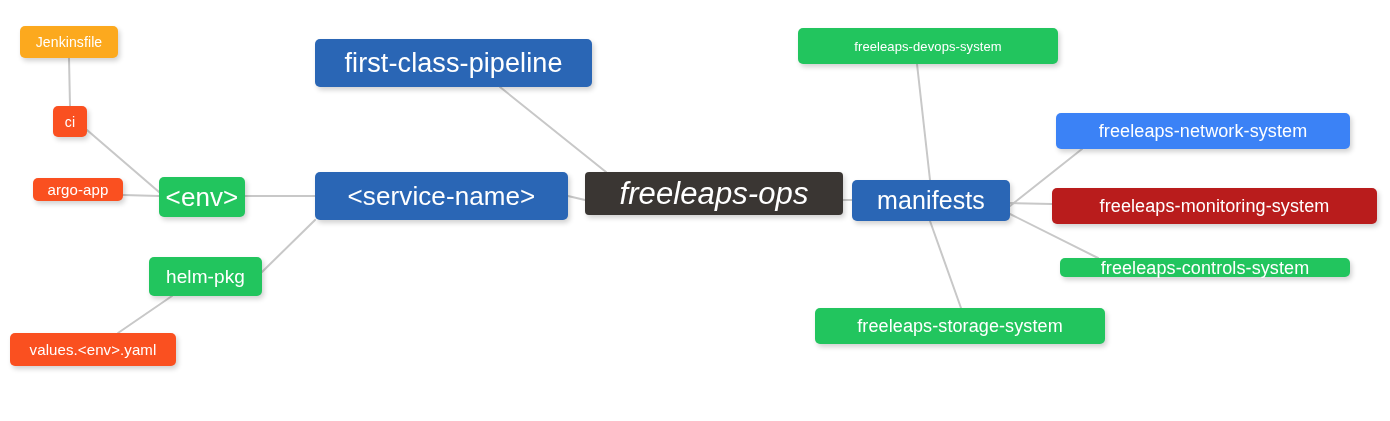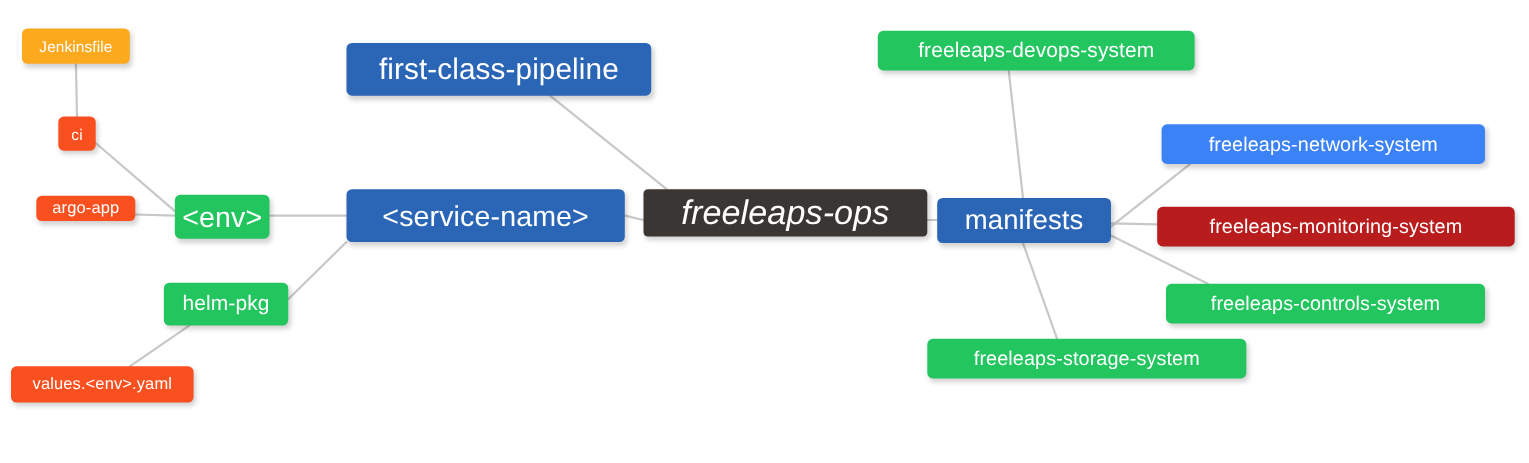--- a/index.html
+++ b/index.html
@@ -86,29 +86,29 @@
       </div>
       <div class="node" style="left: 315px; top: 172px; width: 253px; height: 48px; background: rgb(42, 102, 181); font-size: 26px;">
         <span>&lt;service-name&gt;</span>
       </div>
       <div class="node root" style="left: 585px; top: 172px; width: 258px; height: 43px; background: rgb(58, 54, 51); font-size: 31px; font-style: italic;">
         <span>freeleaps-ops</span>
       </div>
       <div class="node" style="left: 852px; top: 180px; width: 158px; height: 41px; background: rgb(42, 102, 181); font-size: 25px;">
         <span>manifests</span>
       </div>
-      <div class="node" style="left: 798px; top: 28px; width: 288px; height: 36px; background: rgb(34, 197, 94); font-size: 19px;">
+      <div class="node" style="left: 798px; top: 28px; width: 260px; height: 36px; background: rgb(34, 197, 94); font-size: 13px;">
         <span>freeleaps-devops-system</span>
       </div>
       <div class="node" style="left: 1056px; top: 113px; width: 294px; height: 36px; background: #3b82f6; font-size: 18px;">
         <span>freeleaps-network-system</span>
       </div>
       <div class="node" style="left: 1052px; top: 188px; width: 325px; height: 36px; background: #b91c1c; font-size: 18px;">
         <span>freeleaps-monitoring-system</span>
       </div>
-      <div class="node" style="left: 1060px; top: 258px; width: 290px; height: 36px; background: rgb(34, 197, 94); font-size: 18px;">
+      <div class="node" style="left: 1060px; top: 258px; width: 290px; height: 19px; background: rgb(34, 197, 94); font-size: 18px;">
         <span>freeleaps-controls-system</span>
       </div>
-      <div class="node" style="left: 815px; top: 308px; width: 290px; height: 36px; background: rgb(34, 197, 94); font-size: 18px; margin-left: 28px;">
+      <div class="node" style="left: 815px; top: 308px; width: 290px; height: 36px; background: rgb(34, 197, 94); font-size: 18px;">
         <span>freeleaps-storage-system</span>
       </div>
     </div>
 </div>
 
 </body></html>

